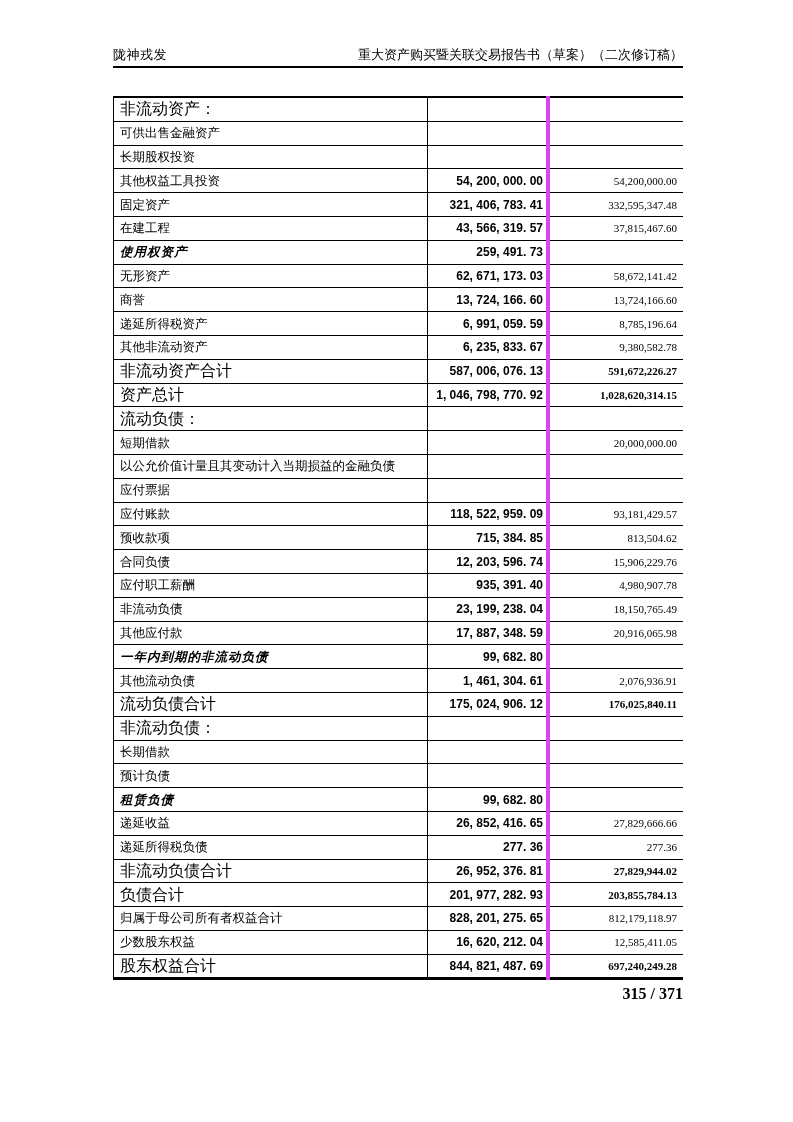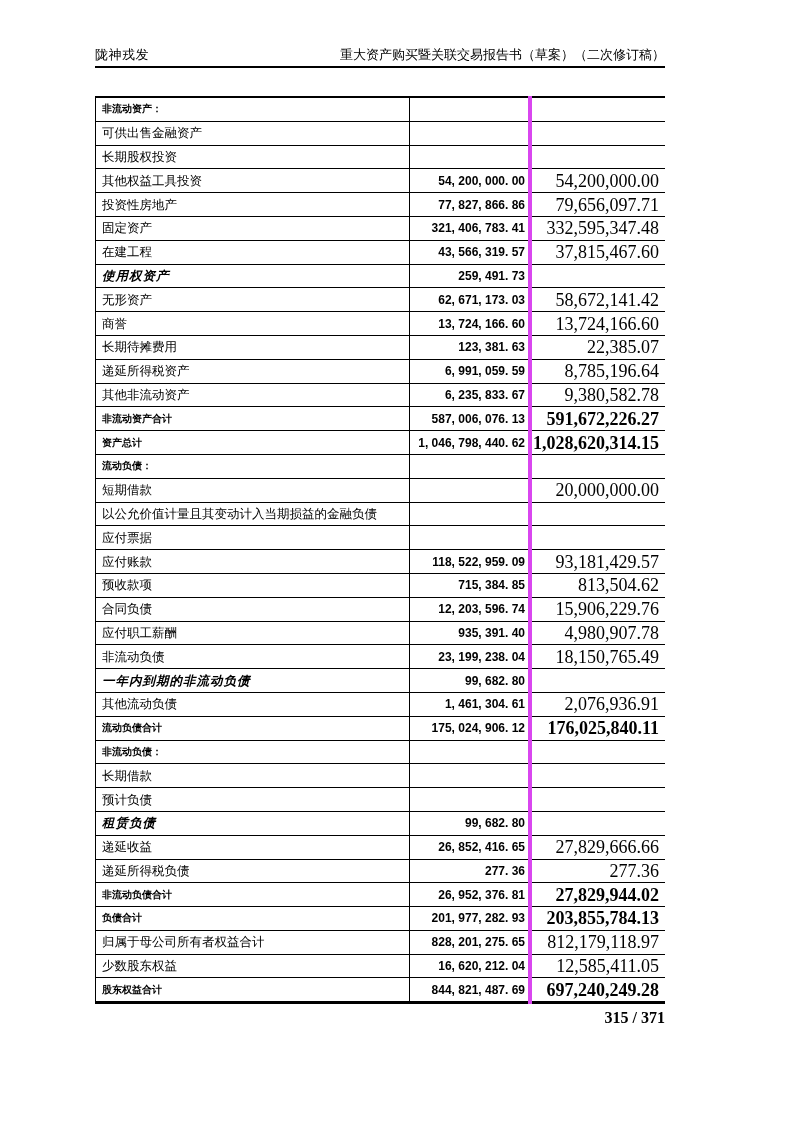--- a/index.html
+++ b/index.html
@@ -5,21 +5,21 @@
   html, body {
     margin: 0; padding: 0;
     background: #ffffff;
     width: 793px; height: 1122px;
     font-family: "Liberation Serif", "DejaVu Serif", serif;
     color: #000000;
     position: relative;
   }
   .page {
     position: absolute;
-    left: 95px; top: 46px;
+    left: 113px; top: 46px;
     width: 570px;
   }
   .doc-header {
     display: flex;
     justify-content: space-between;
     align-items: flex-end;
     border-bottom: 2px solid #000;
     padding-bottom: 3px;
     font-size: 13px;
     line-height: 17px;
@@ -57,26 +57,26 @@
     padding-right: 3px;
     border-right: 4px solid #d946ef;
     font-family: "Liberation Sans", "DejaVu Sans", sans-serif;
     font-weight: bold;
     font-size: 12px;
   }
   td.pri {
     text-align: right;
     padding-right: 6px;
     font-family: "Liberation Serif", "DejaVu Serif", serif;
-    font-size: 18px;
+    font-size: 11px;
   }
   tr.section td.label, tr.total td.label {
-    font-weight: bold;
+    font-weight: normal;
     font-family: "Liberation Sans", "DejaVu Sans", sans-serif;
-    font-size: 10px;
+    font-size: 16px;
   }
   tr.kai td.label {
     font-weight: bold;
     font-style: italic;
     letter-spacing: 1px;
   }
   tr.total td.pri { font-weight: bold; }
   .doc-footer {
     text-align: right;
     font-weight: bold;
@@ -116,25 +116,20 @@
           <td class="label">长期股权投资</td>
           <td class="cur"></td>
           <td class="pri"></td>
         </tr>
         <tr class="normal">
           <td class="label">其他权益工具投资</td>
           <td class="cur">54, 200, 000. 00</td>
           <td class="pri">54,200,000.00</td>
         </tr>
         <tr class="normal">
-          <td class="label">投资性房地产</td>
-          <td class="cur">77, 827, 866. 86</td>
-          <td class="pri">79,656,097.71</td>
-        </tr>
-        <tr class="normal">
           <td class="label">固定资产</td>
           <td class="cur">321, 406, 783. 41</td>
           <td class="pri">332,595,347.48</td>
         </tr>
         <tr class="normal">
           <td class="label">在建工程</td>
           <td class="cur">43, 566, 319. 57</td>
           <td class="pri">37,815,467.60</td>
         </tr>
         <tr class="kai">
@@ -146,42 +141,37 @@
           <td class="label">无形资产</td>
           <td class="cur">62, 671, 173. 03</td>
           <td class="pri">58,672,141.42</td>
         </tr>
         <tr class="normal">
           <td class="label">商誉</td>
           <td class="cur">13, 724, 166. 60</td>
           <td class="pri">13,724,166.60</td>
         </tr>
         <tr class="normal">
-          <td class="label">长期待摊费用</td>
-          <td class="cur">123, 381. 63</td>
-          <td class="pri">22,385.07</td>
-        </tr>
-        <tr class="normal">
           <td class="label">递延所得税资产</td>
           <td class="cur">6, 991, 059. 59</td>
           <td class="pri">8,785,196.64</td>
         </tr>
         <tr class="normal">
           <td class="label">其他非流动资产</td>
           <td class="cur">6, 235, 833. 67</td>
           <td class="pri">9,380,582.78</td>
         </tr>
         <tr class="total">
           <td class="label">非流动资产合计</td>
           <td class="cur">587, 006, 076. 13</td>
           <td class="pri">591,672,226.27</td>
         </tr>
         <tr class="total">
           <td class="label">资产总计</td>
-          <td class="cur">1, 046, 798, 440. 62</td>
+          <td class="cur">1, 046, 798, 770. 92</td>
           <td class="pri">1,028,620,314.15</td>
         </tr>
         <tr class="section">
           <td class="label">流动负债：</td>
           <td class="cur"></td>
           <td class="pri"></td>
         </tr>
         <tr class="normal">
           <td class="label">短期借款</td>
           <td class="cur"></td>
@@ -215,20 +205,25 @@
         <tr class="normal">
           <td class="label">应付职工薪酬</td>
           <td class="cur">935, 391. 40</td>
           <td class="pri">4,980,907.78</td>
         </tr>
         <tr class="normal">
           <td class="label">非流动负债</td>
           <td class="cur">23, 199, 238. 04</td>
           <td class="pri">18,150,765.49</td>
         </tr>
+        <tr class="normal">
+          <td class="label">其他应付款</td>
+          <td class="cur">17, 887, 348. 59</td>
+          <td class="pri">20,916,065.98</td>
+        </tr>
         <tr class="kai">
           <td class="label">一年内到期的非流动负债</td>
           <td class="cur">99, 682. 80</td>
           <td class="pri"></td>
         </tr>
         <tr class="normal">
           <td class="label">其他流动负债</td>
           <td class="cur">1, 461, 304. 61</td>
           <td class="pri">2,076,936.91</td>
         </tr>

